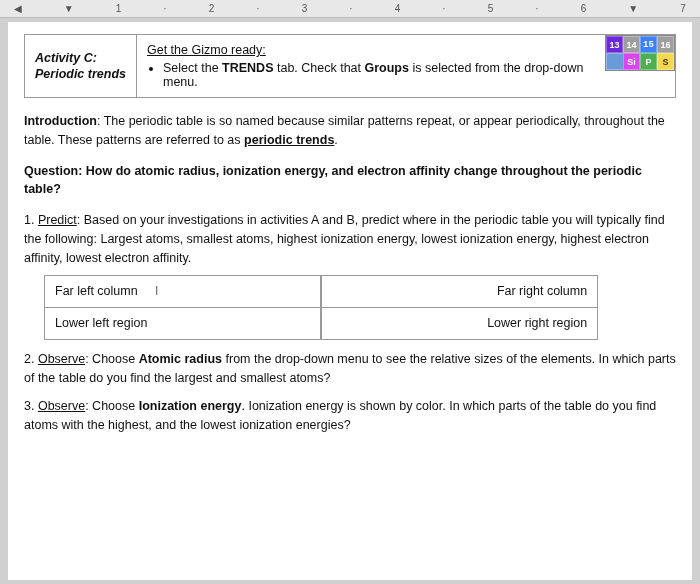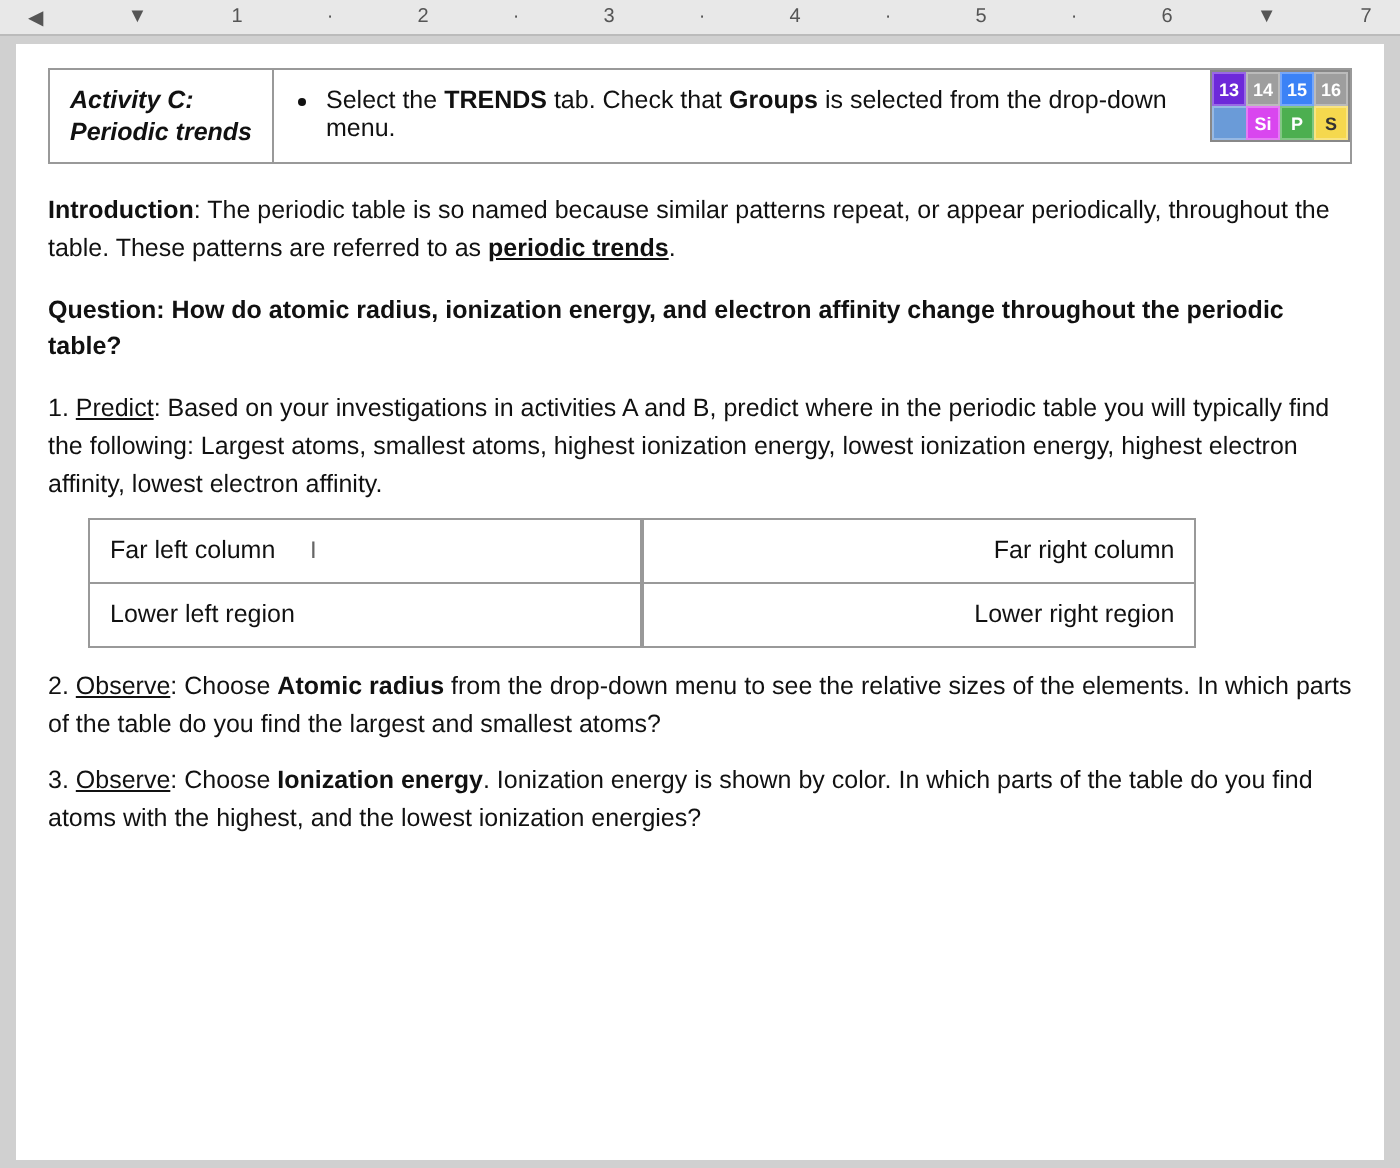--- a/index.html
+++ b/index.html
@@ -101,21 +101,21 @@
       align-items: center;
       justify-content: center;
       font-size: 9px;
       font-weight: bold;
       color: #fff;
       border: 0.5px solid rgba(255,255,255,0.3);
     }
 
     .pt-13 { background: #6d28d9; }
     .pt-14 { background: #9e9e9e; }
-    .pt-15 { background: #3b82f6; }
+    .pt-15 { background: #3b82f6; font-family: Liberation Mono, monospace; }
     .pt-16 { background: #9e9e9e; }
     .pt-al { background: #6a9bd8; padding-left: 40px; }
     .pt-si { background: #d946ef; }
     .pt-p  { background: #4caf50; }
     .pt-s  { background: #f5d84e; color: #333; }
 
     .intro-section {
       margin-bottom: 12px;
       line-height: 1.5;
       font-size: 12.5px;
@@ -184,20 +184,21 @@
 </div>
 
 <div class="page-container">
 
   <div class="activity-header">
     <div class="activity-left">
       <span class="label-c">Activity C:</span>
       <span class="label-trends">Periodic trends</span>
     </div>
     <div class="activity-middle">
+      <span class="get-ready">Get the Gizmo ready:</span>
       <ul>
         <li>
           <span>Select the <strong>TRENDS</strong> tab. Check that <strong>Groups</strong> is selected from the drop-down menu.</span>
         </li>
       </ul>
     </div>
     <div class="activity-right">
       <div class="periodic-mini-table">
         <div class="pt-cell pt-13">13</div>
         <div class="pt-cell pt-14">14</div>

